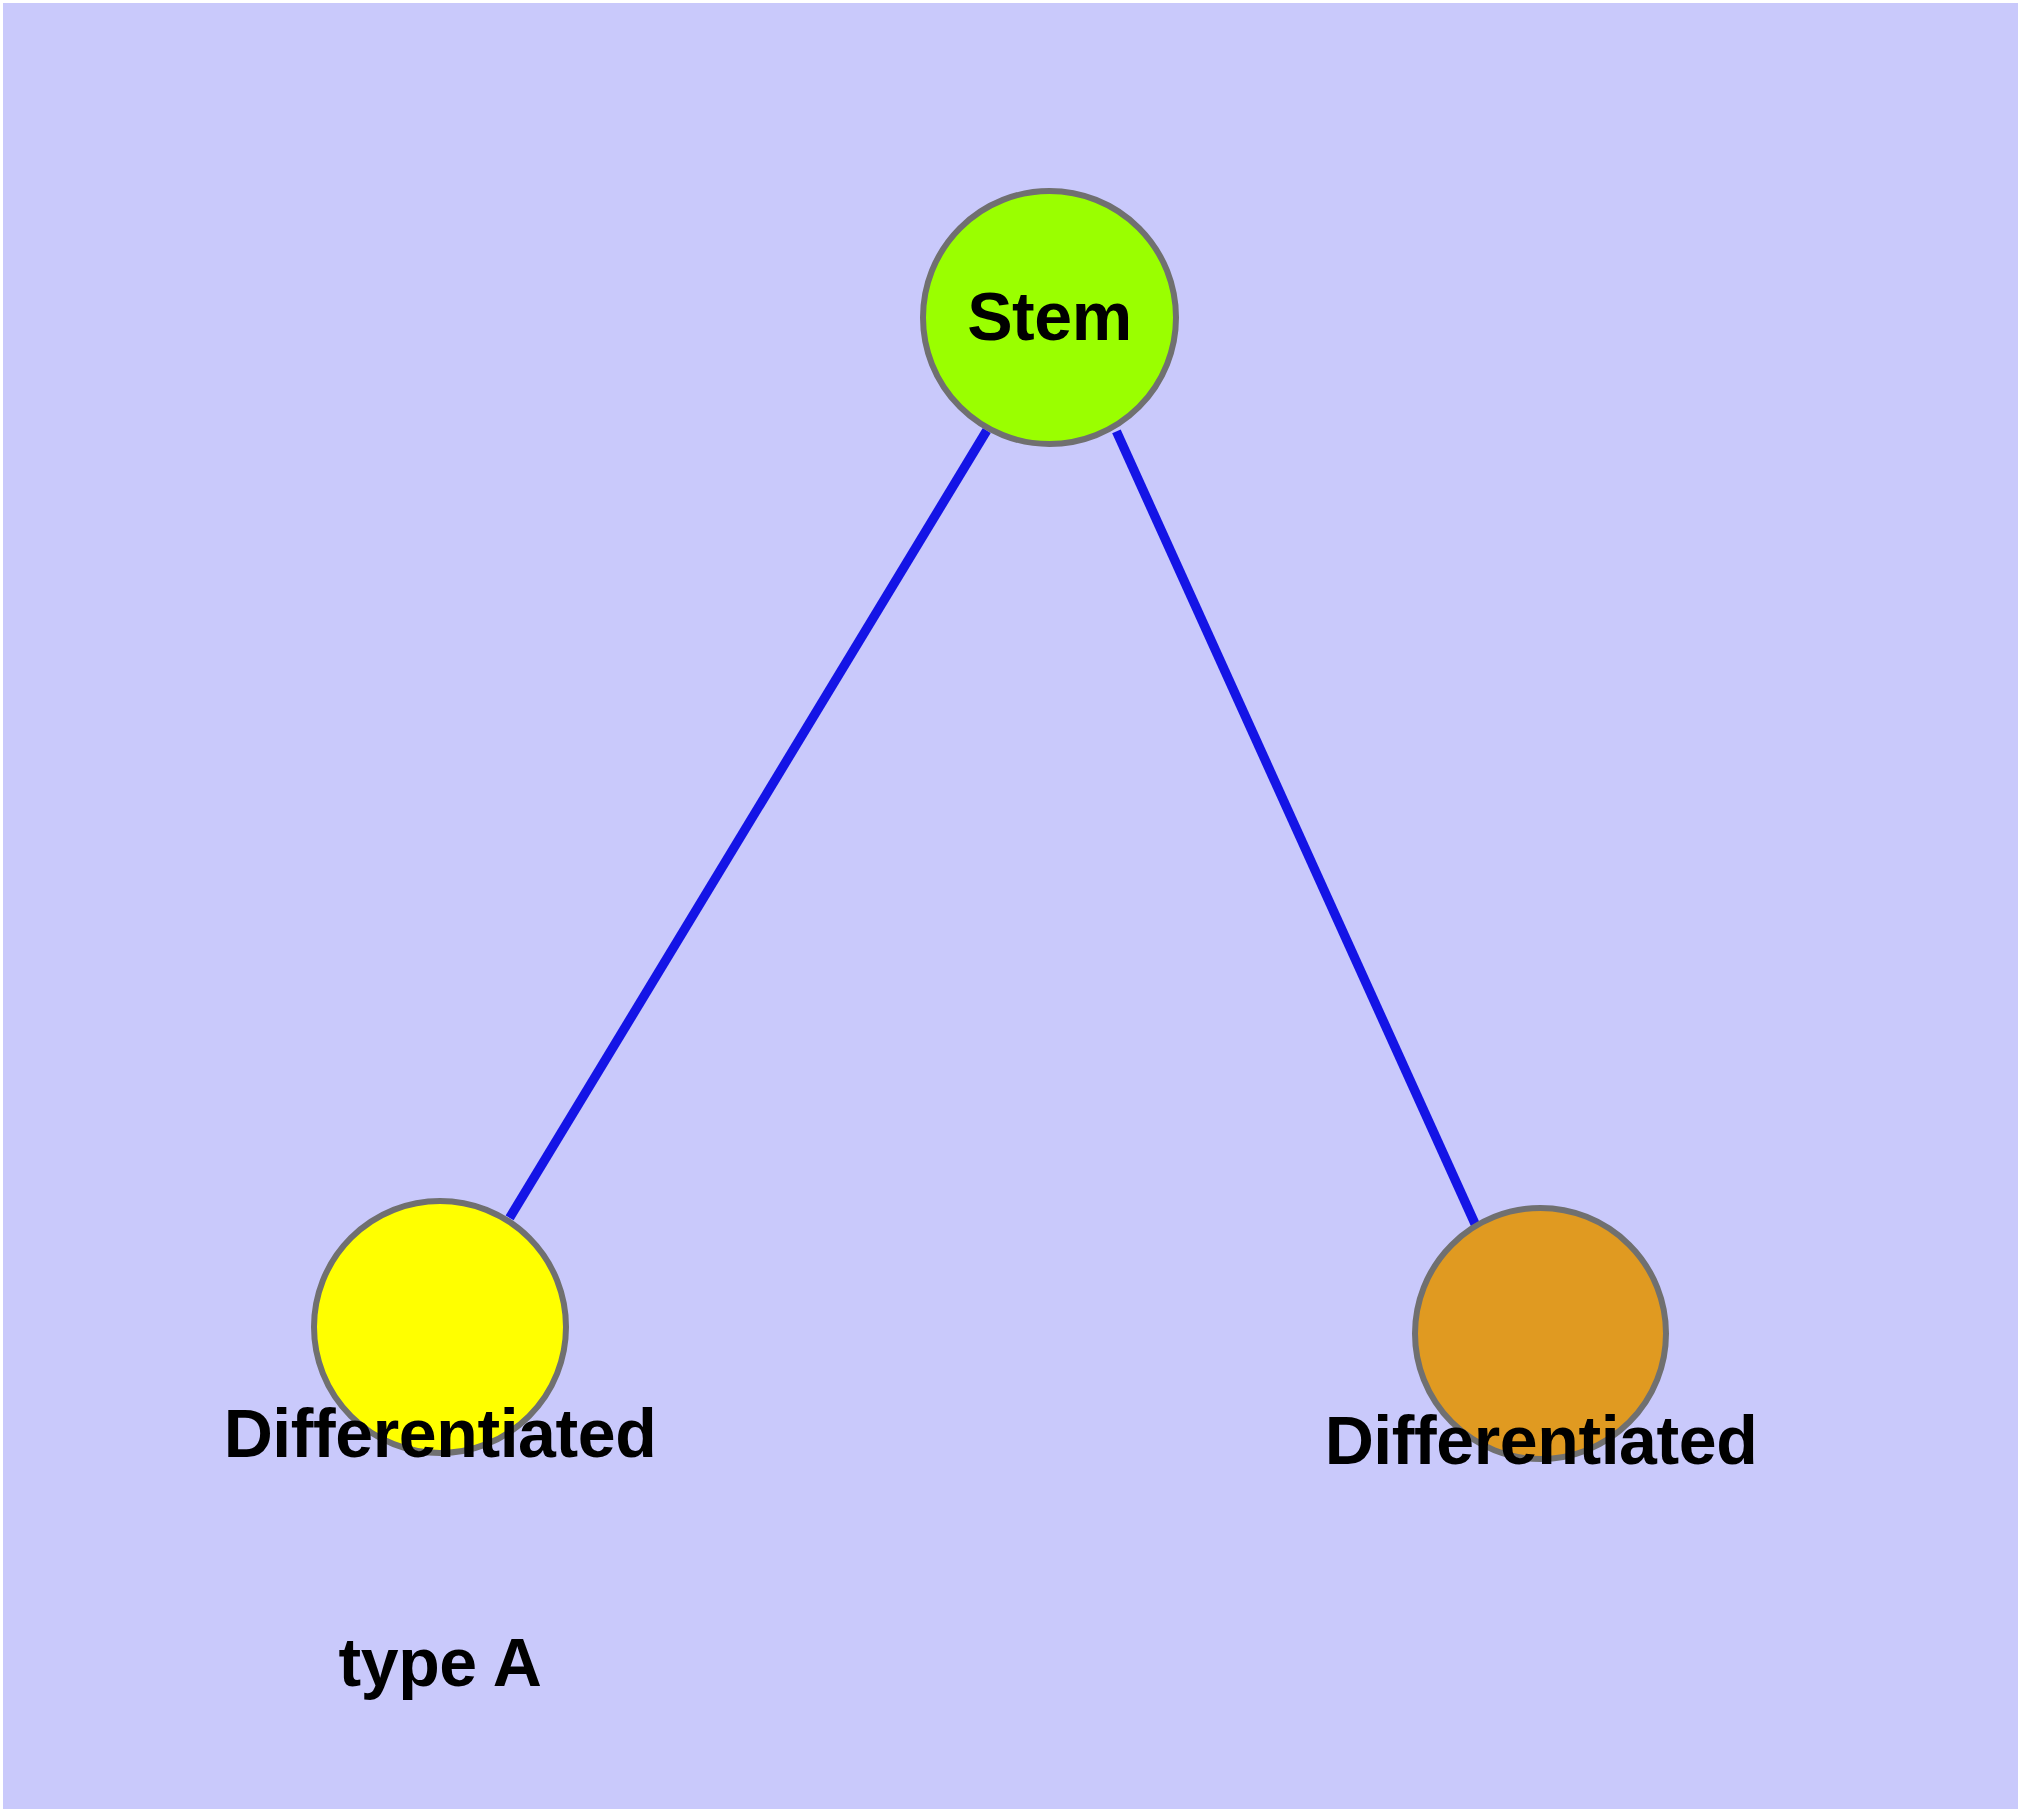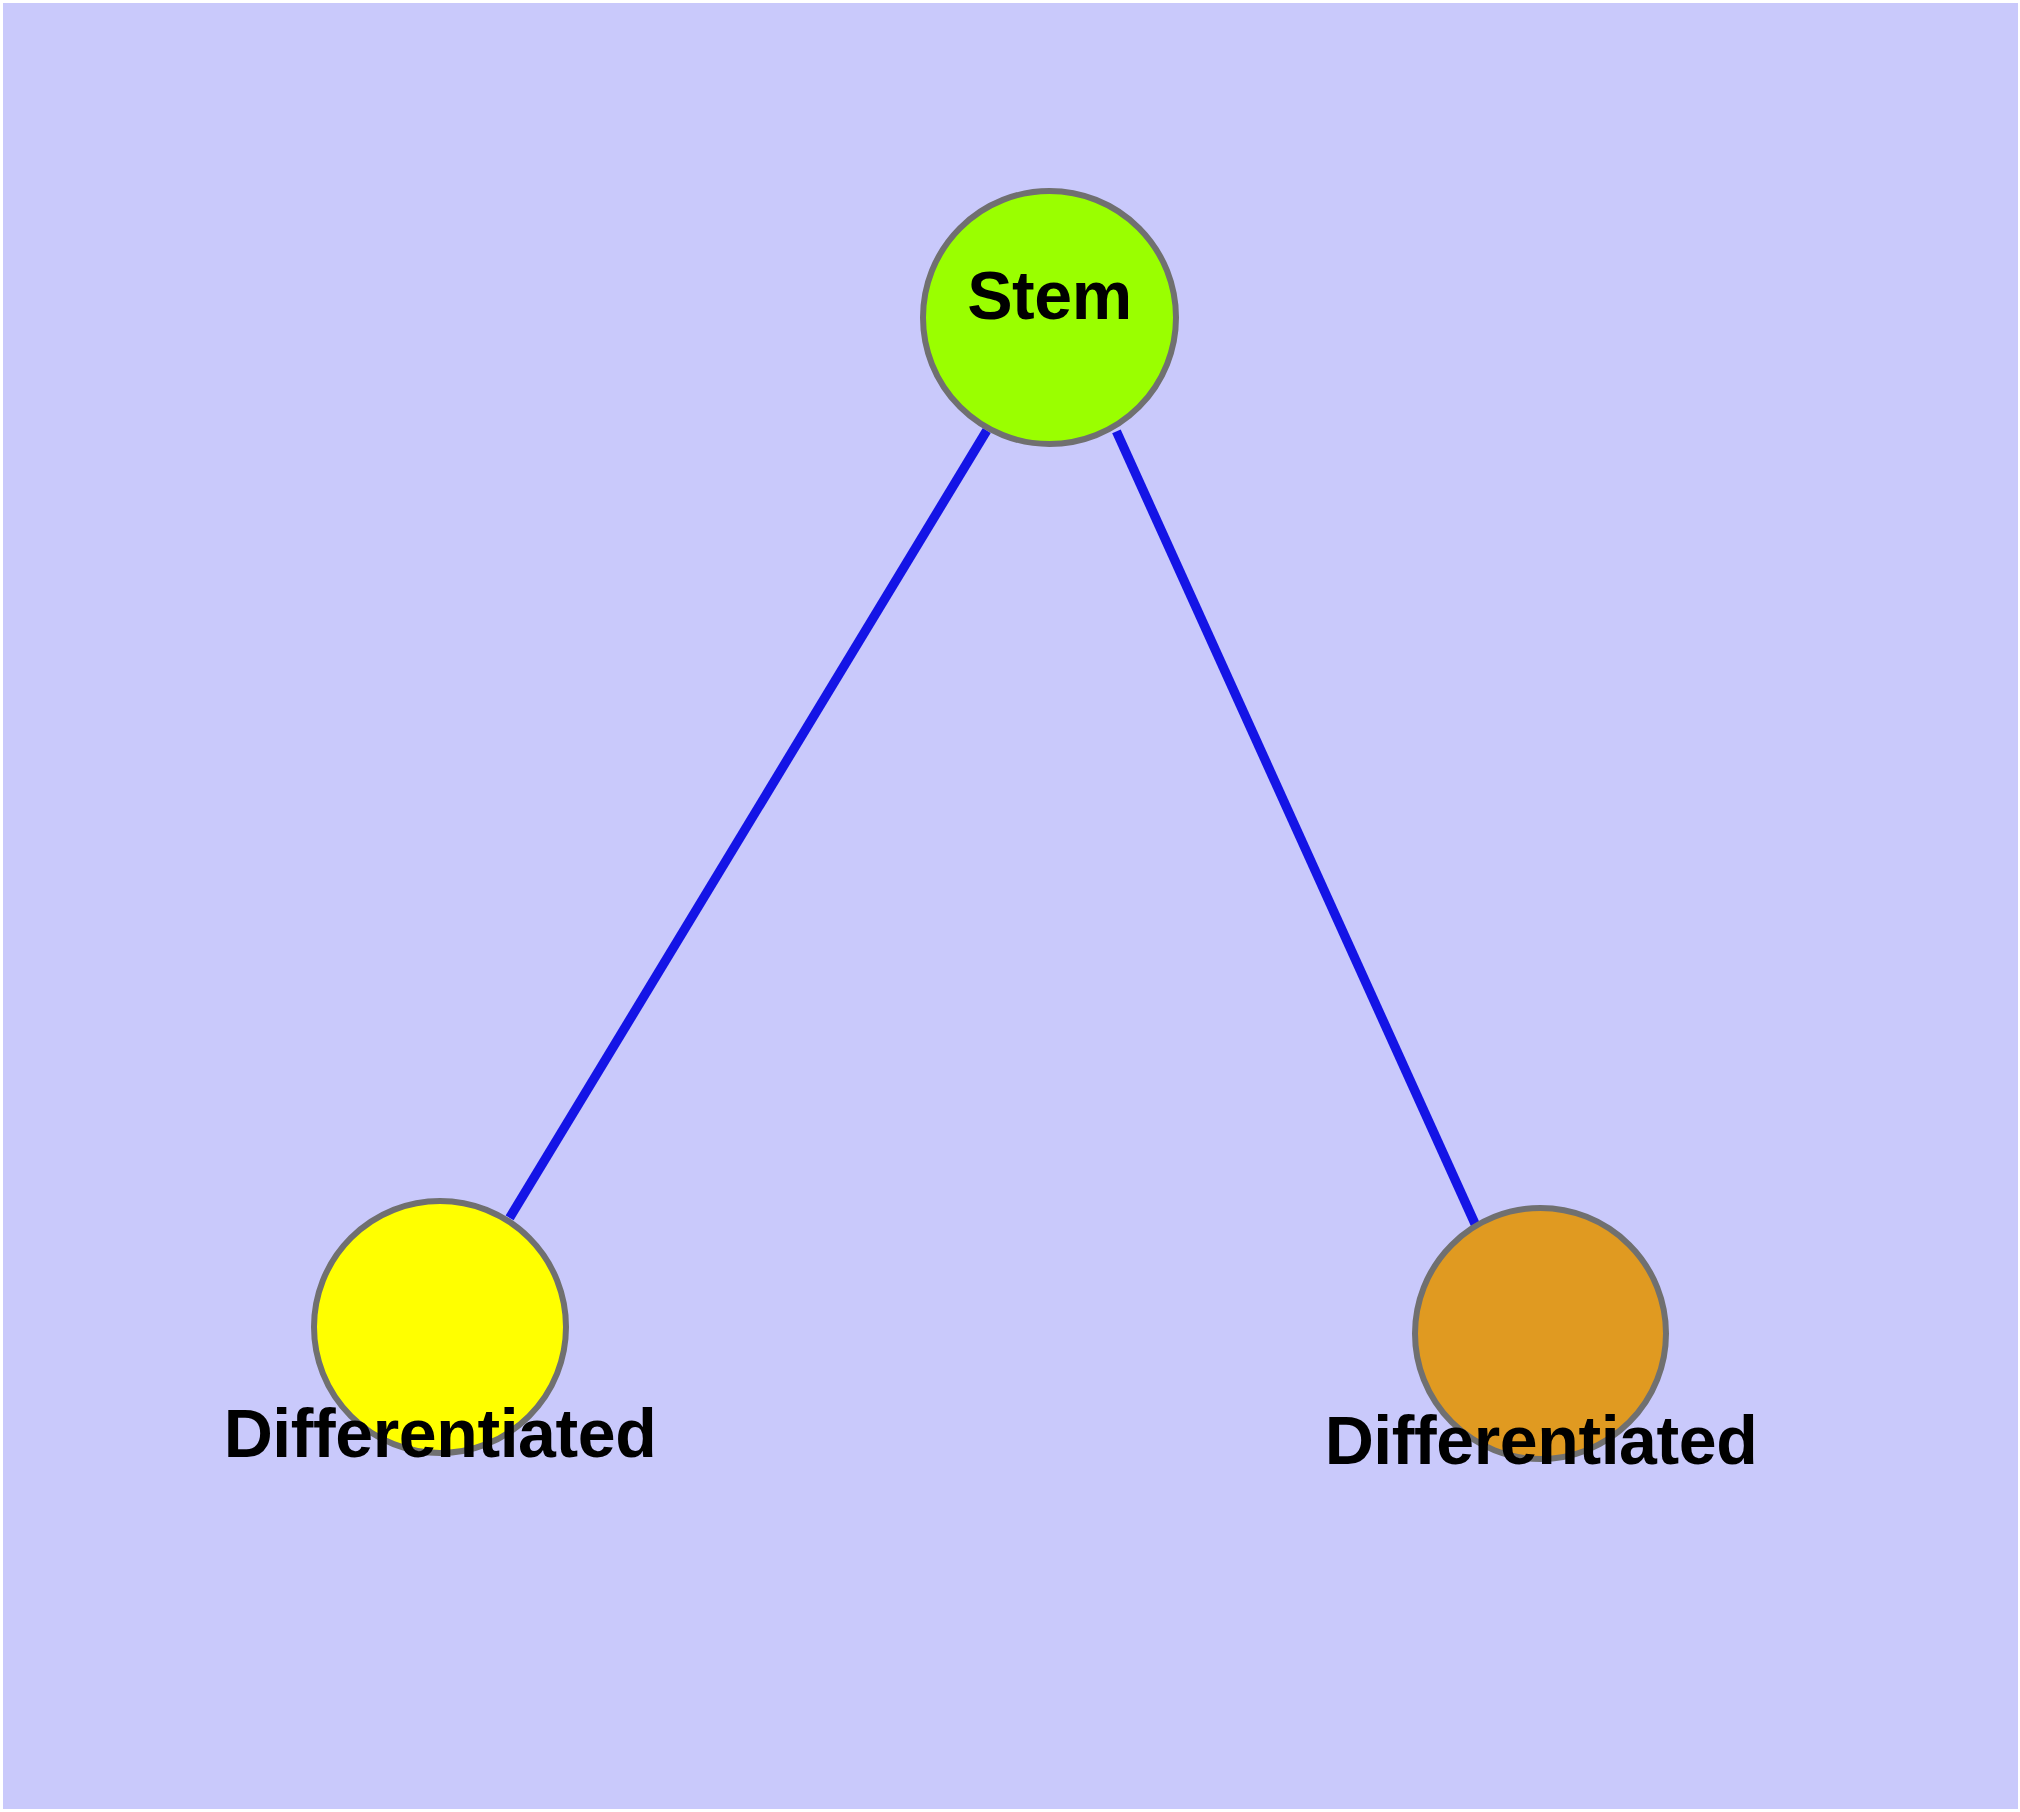--- a/index.html
+++ b/index.html
@@ -72,21 +72,21 @@
     position: absolute;
     color: #000000;
     font-weight: bold;
     text-align: center;
     white-space: pre;
     line-height: 1.12;
     letter-spacing: -0.4px;
   }
   .label-stem {
     left: 795px;
-    top: 257px;
+    top: 278px;
     width: 509px;
     font-size: 68px;
   }
   .label-diff-a {
     left: 16px;
     top: 1243px;
     width: 848px;
     font-size: 68px;
   }
   .label-diff-b {
@@ -111,20 +111,21 @@
   <div class="node-layer">
 
     <div class="node node-stem"></div>
     <div class="node node-diff-a"></div>
     <div class="node node-diff-b"></div>
 
     <div class="label label-stem">Stem</div>
 
     <div class="label label-diff-a">
       <div>Differentiated</div>
+      <div>type A</div>
     </div>
 
     <div class="label label-diff-b">
       <div>Differentiated</div>
     </div>
 
   </div>
 
 </div>
 

